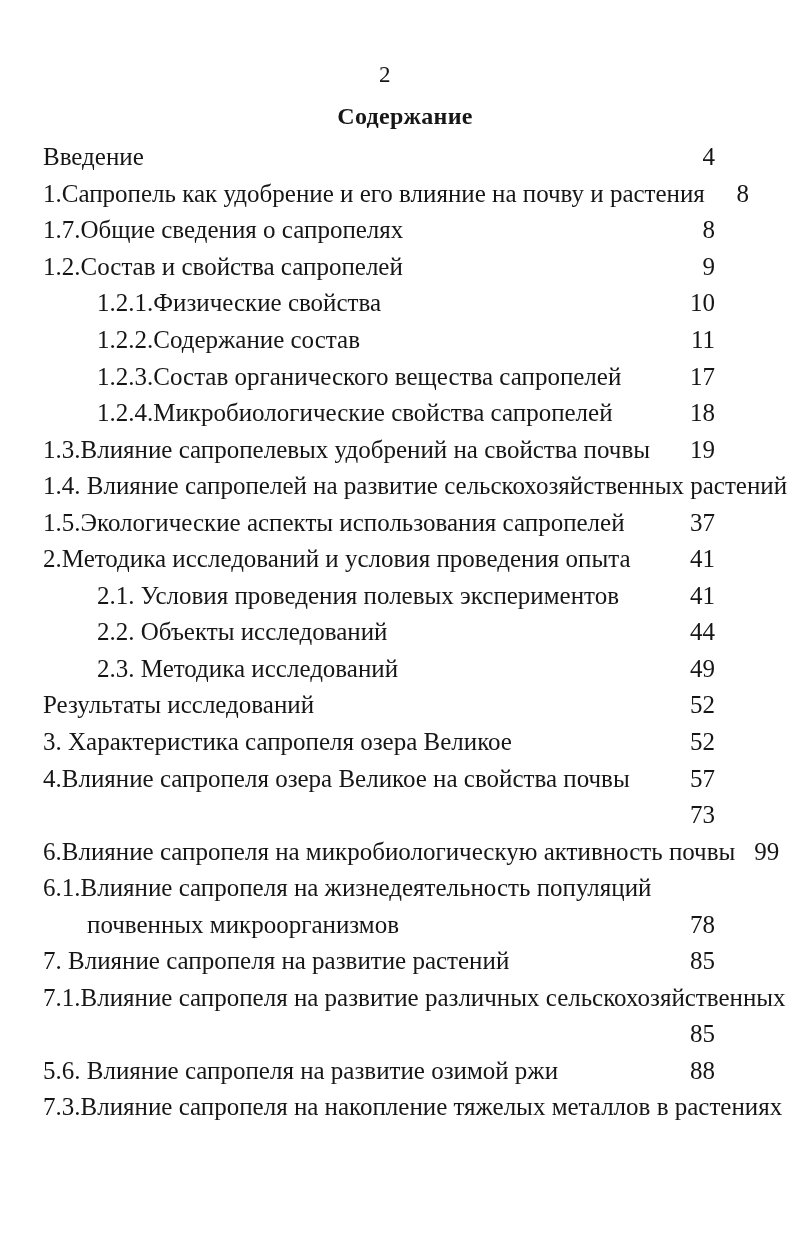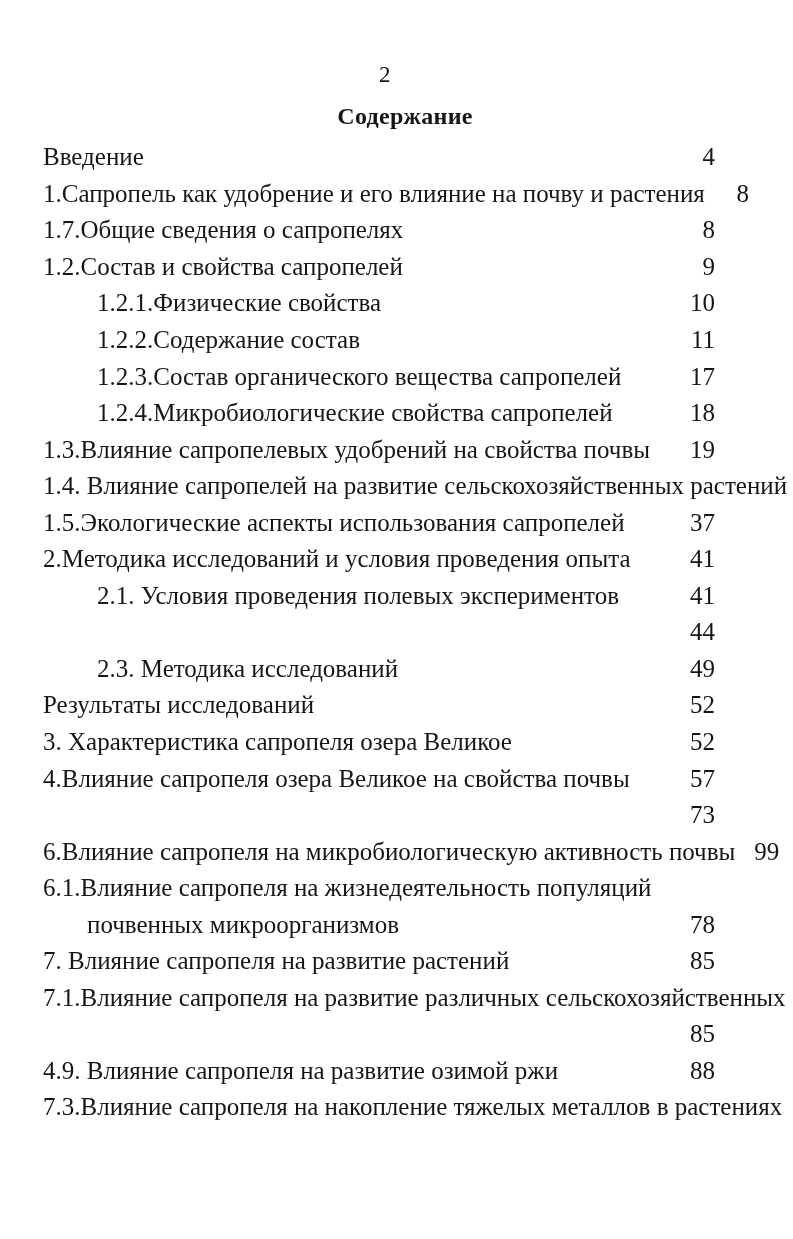--- a/index.html
+++ b/index.html
@@ -118,20 +118,21 @@
       </div>
       <div class="toc-row indent-0">
         <span class="toc-text">2.Методика исследований и условия проведения опыта</span>
         <span class="toc-page">41</span>
       </div>
       <div class="toc-row indent-1">
         <span class="toc-text">2.1. Условия проведения полевых экспериментов</span>
         <span class="toc-page">41</span>
       </div>
       <div class="toc-row indent-1">
+        <span class="toc-text">2.2. Объекты исследований</span>
         <span class="toc-page">44</span>
       </div>
       <div class="toc-row indent-1">
         <span class="toc-text">2.3. Методика исследований</span>
         <span class="toc-page">49</span>
       </div>
       <div class="toc-row indent-0">
         <span class="toc-text">Результаты исследований</span>
         <span class="toc-page">52</span>
       </div>
@@ -163,21 +164,21 @@
         <span class="toc-page">85</span>
       </div>
       <div class="toc-row indent-0">
         <span class="toc-text">7.1.Влияние сапропеля на развитие различных сельскохозяйственных</span>
         <span class="toc-page"></span>
       </div>
       <div class="toc-row indent-0">
         <span class="toc-page">85</span>
       </div>
       <div class="toc-row indent-0">
-        <span class="toc-text">4.9. Влияние сапропеля на развитие озимой ржи</span>
+        <span class="toc-text">5.6. Влияние сапропеля на развитие озимой ржи</span>
         <span class="toc-page">88</span>
       </div>
       <div class="toc-row indent-0">
         <span class="toc-text">7.3.Влияние сапропеля на накопление тяжелых металлов в растениях</span>
         <span class="toc-page">99</span>
       </div>
     </div>
 </div>
 
 </body></html>

